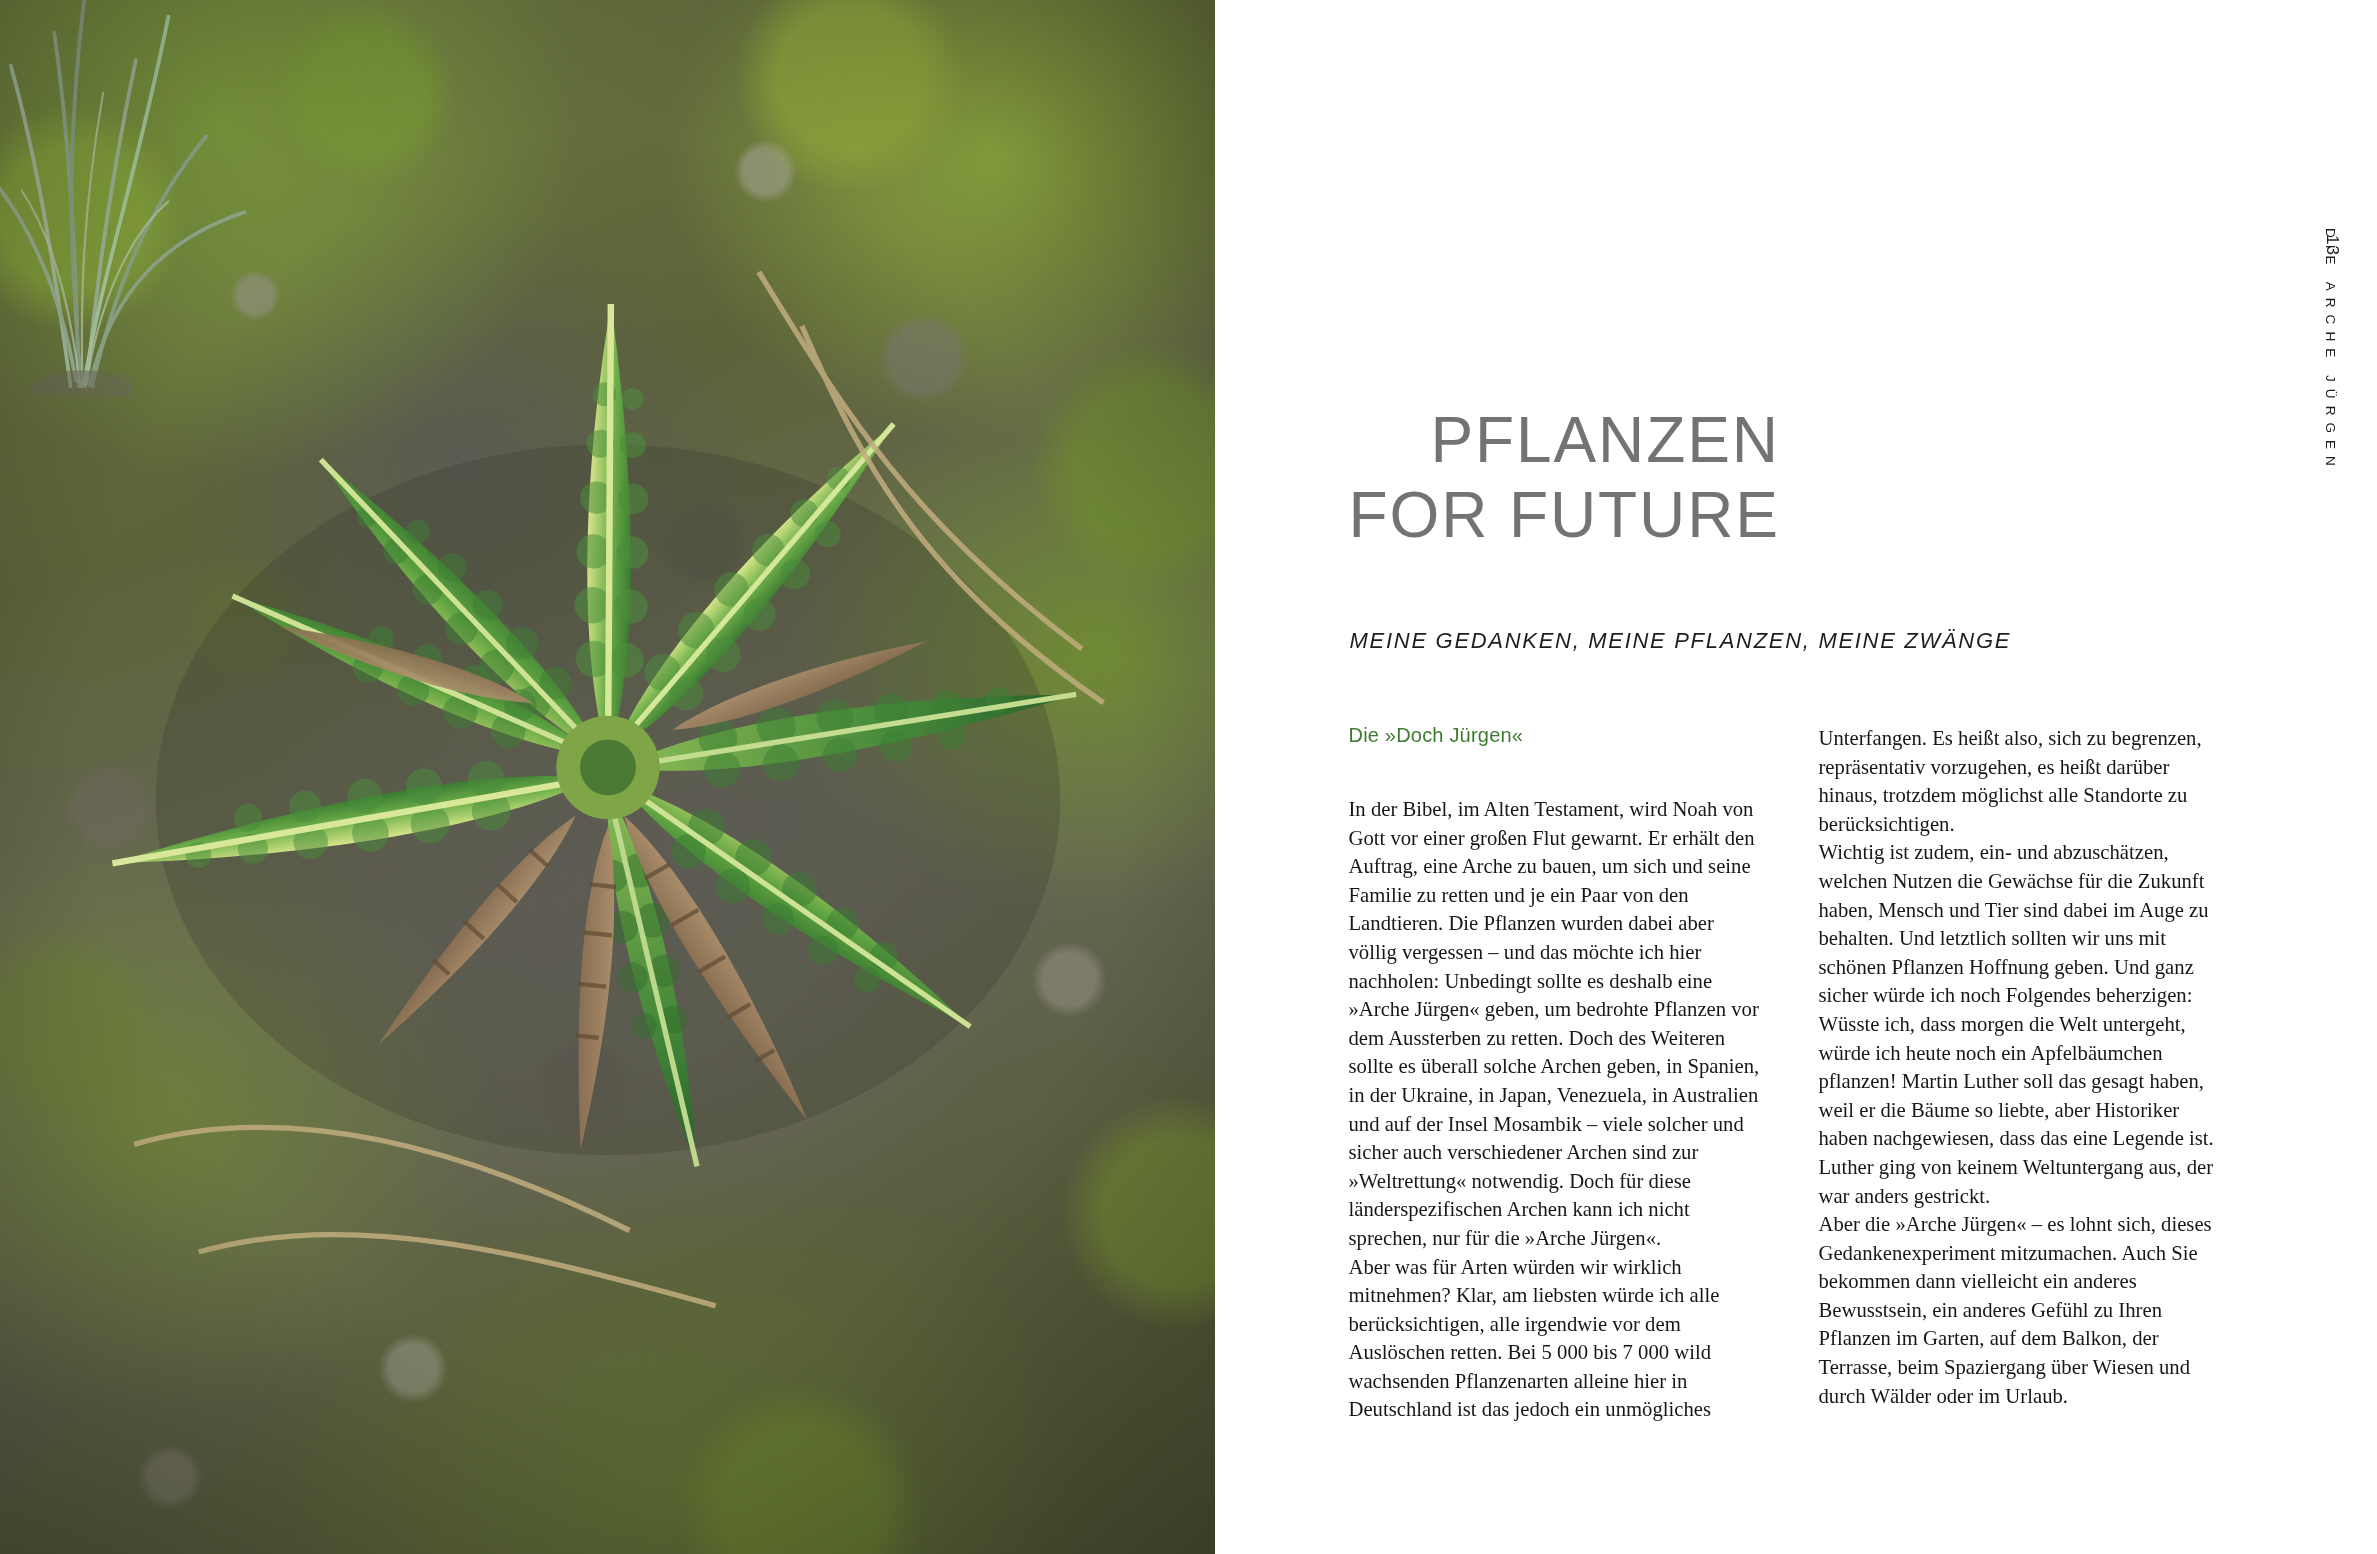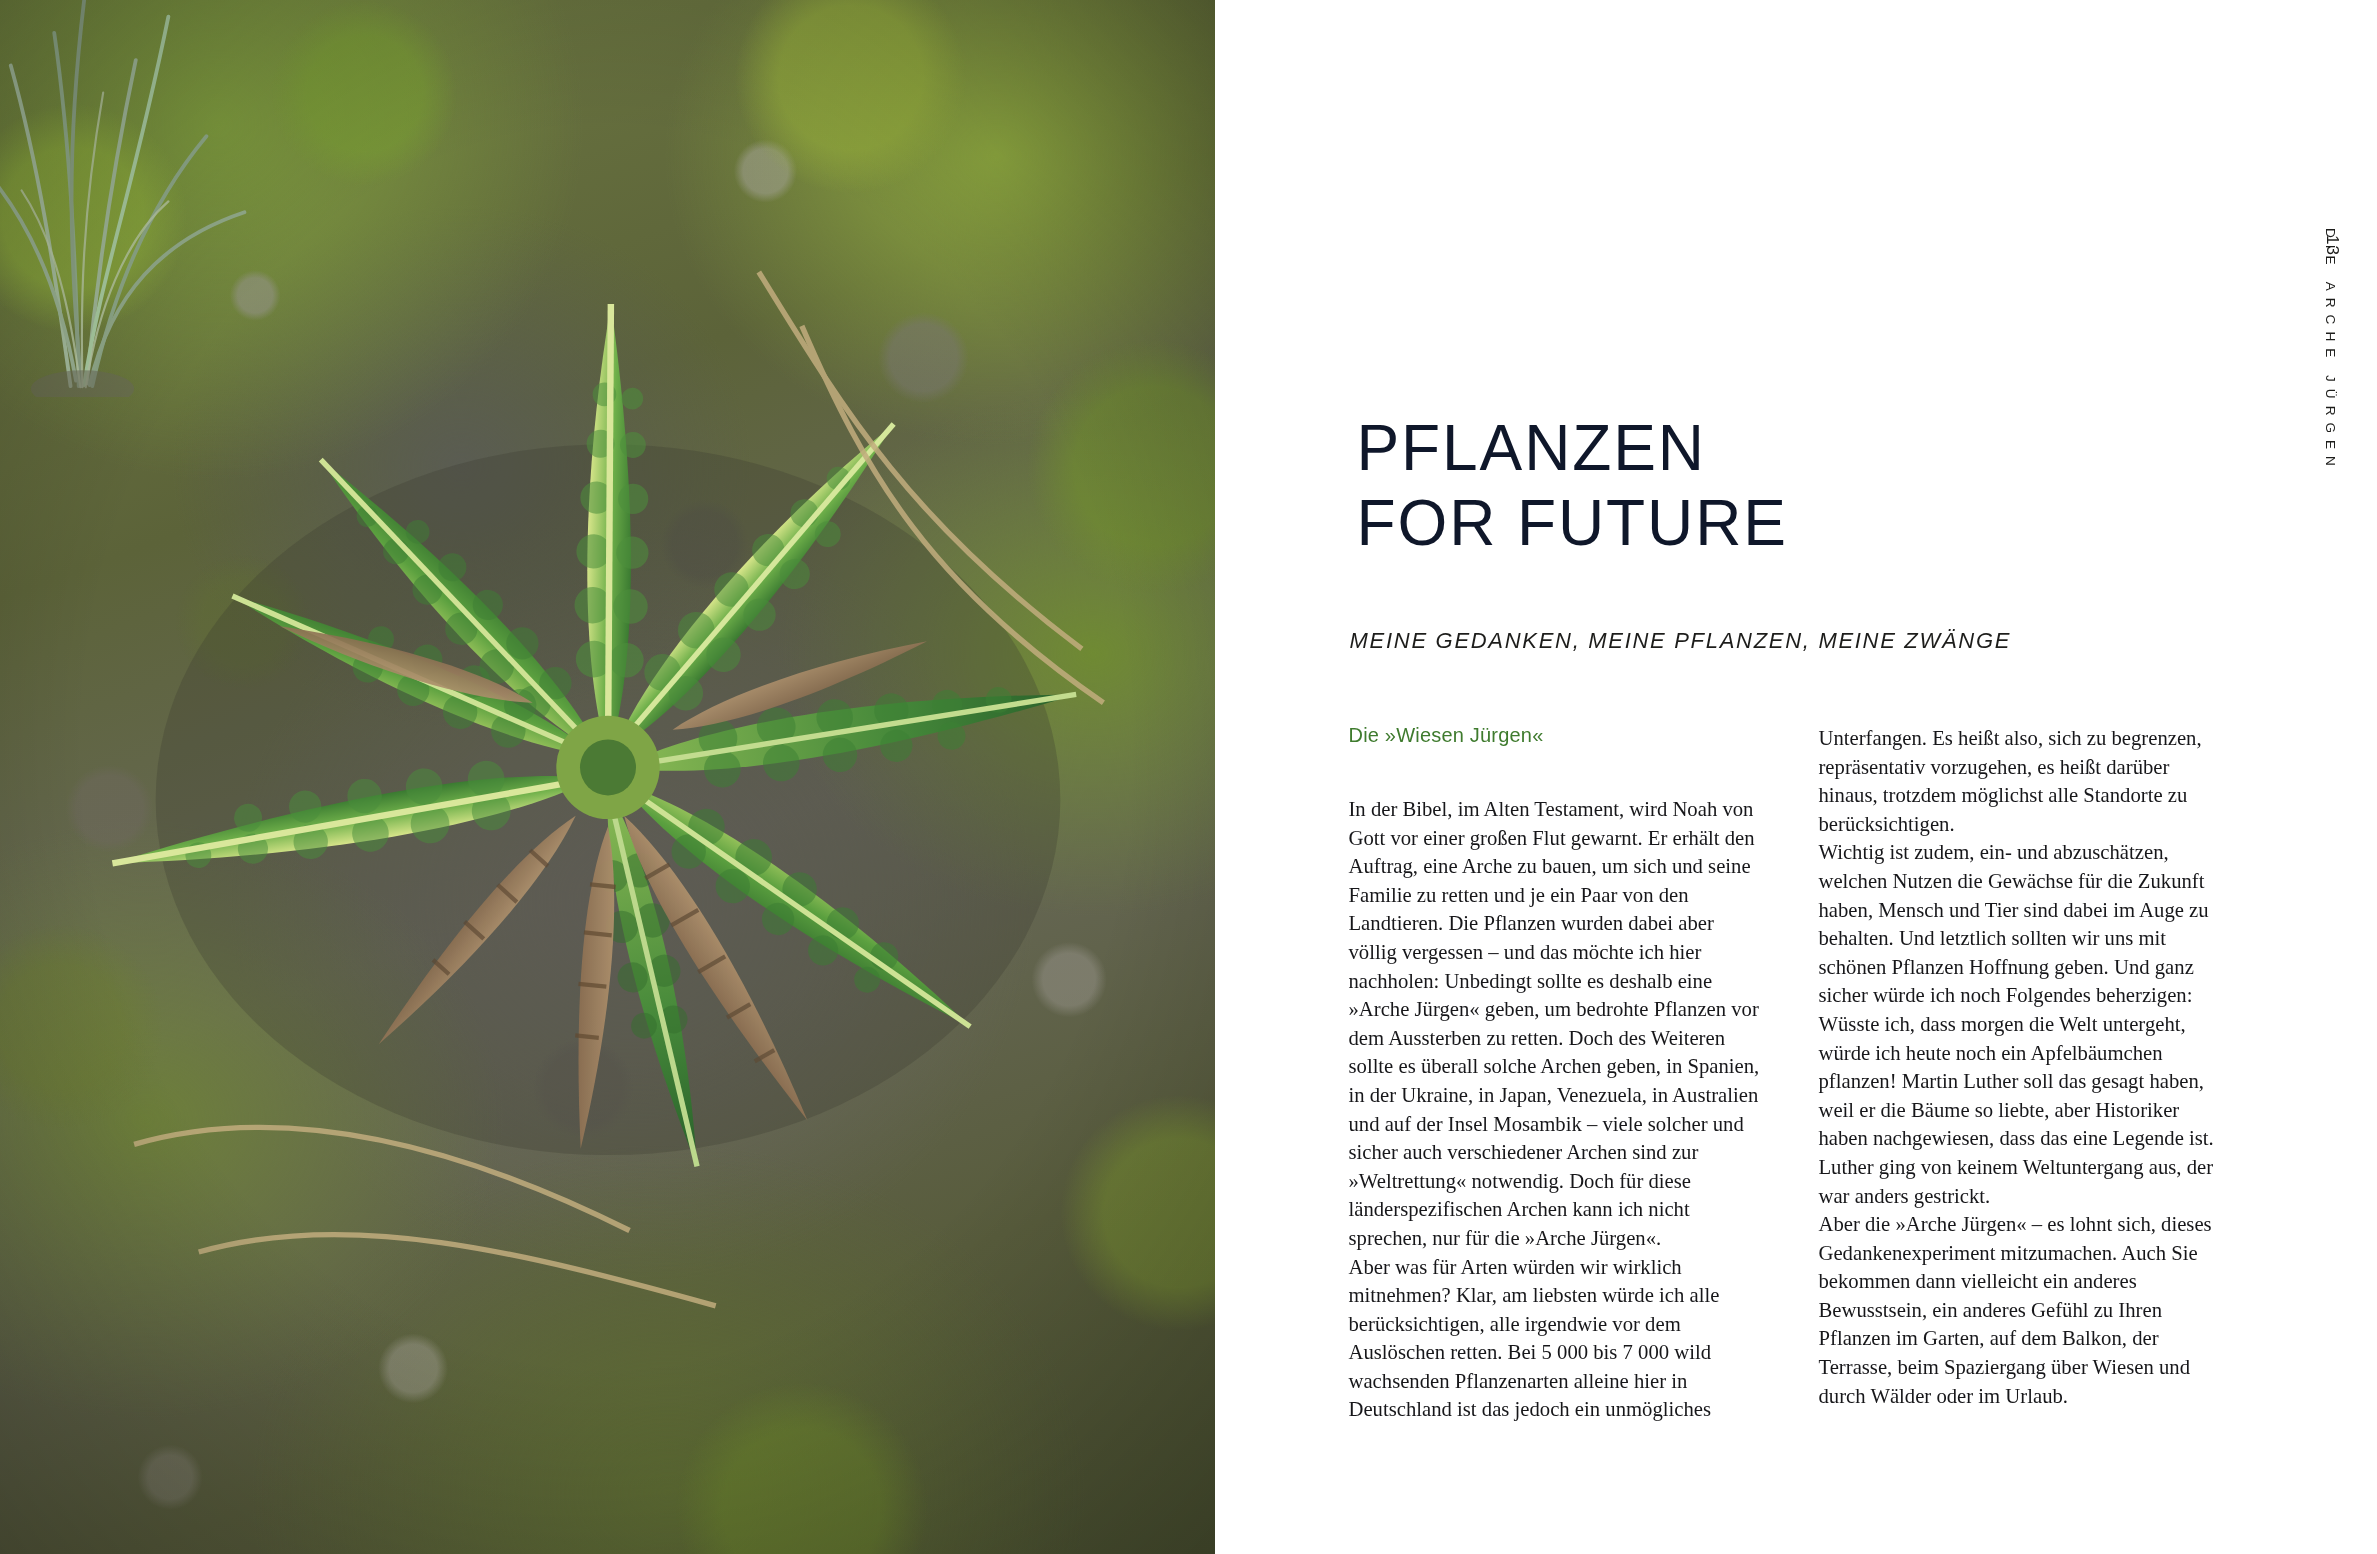--- a/index.html
+++ b/index.html
@@ -127,31 +127,32 @@
 
   .content {
     position: absolute;
     left: 133px;
     top: 0;
     width: 892px;
     height: 1555px;
   }
 
   h1.title {
-    margin: 8px;
+    margin: 0;
     position: absolute;
     top: 403px;
     left: 0;
     font-family: "Liberation Sans", sans-serif;
     font-weight: 400;
     font-size: 64px;
     line-height: 1.17;
     letter-spacing: 1.9px;
-    color: #0f172a;
+    color: #737373;
     white-space: pre-line;
+    text-align: right;
   }
 
   .subtitle {
     position: absolute;
     top: 628px;
     left: 1.1px;
     font-family: "Liberation Sans", sans-serif;
     font-size: 22px;
     letter-spacing: 1.7px;
     color: #1d1d1b;
@@ -444,21 +445,21 @@
 
     <div class="content">
 
       <h1 class="title">PFLANZEN
 FOR FUTURE</h1>
 
       <div class="subtitle">MEINE GEDANKEN, MEINE PFLANZEN, MEINE ZWÄNGE</div>
 
       <div class="columns">
         <div class="col col-left">
-          <div class="kicker">Die »Wiesen Jürgen«</div>
+          <div class="kicker">Die »Doch Jürgen«</div>
           <div class="body-text">In der Bibel, im Alten Testament, wird Noah von Gott vor einer großen Flut gewarnt. Er erhält den Auftrag, eine Arche zu bauen, um sich und seine Familie zu retten und je ein Paar von den Landtieren. Die Pflanzen wurden dabei aber völlig vergessen – und das möchte ich hier nachholen: Unbedingt sollte es deshalb eine »Arche Jürgen« geben, um bedrohte Pflanzen vor dem Aussterben zu retten. Doch des Weiteren sollte es überall solche Archen geben, in Spanien, in der Ukraine, in Japan, Venezuela, in Australien und auf der Insel Mosambik – viele solcher und sicher auch verschiedener Archen sind zur »Weltrettung« notwendig. Doch für diese länderspezifischen Archen kann ich nicht sprechen, nur für die »Arche Jürgen«.
 Aber was für Arten würden wir wirklich mitnehmen? Klar, am liebsten würde ich alle berücksichtigen, alle irgendwie vor dem Auslöschen retten. Bei 5 000 bis 7 000 wild wachsenden Pflanzenarten alleine hier in Deutschland ist das jedoch ein unmögliches</div>
         </div>
         <div class="col col-right">
           <div class="body-text">Unterfangen. Es heißt also, sich zu begrenzen, repräsentativ vorzugehen, es heißt darüber hinaus, trotzdem möglichst alle Standorte zu berücksichtigen.
 Wichtig ist zudem, ein- und abzuschätzen, welchen Nutzen die Gewächse für die Zukunft haben, Mensch und Tier sind dabei im Auge zu behalten. Und letztlich sollten wir uns mit schönen Pflanzen Hoffnung geben. Und ganz sicher würde ich noch Folgendes beherzigen: Wüsste ich, dass morgen die Welt untergeht, würde ich heute noch ein Apfelbäumchen pflanzen! Martin Luther soll das gesagt haben, weil er die Bäume so liebte, aber Historiker haben nachgewiesen, dass das eine Legende ist. Luther ging von keinem Weltuntergang aus, der war anders gestrickt.
 Aber die »Arche Jürgen« – es lohnt sich, dieses Gedankenexperiment mitzumachen. Auch Sie bekommen dann vielleicht ein anderes Bewusstsein, ein anderes Gefühl zu Ihren Pflanzen im Garten, auf dem Balkon, der Terrasse, beim Spaziergang über Wiesen und durch Wälder oder im Urlaub.</div>
         </div>
       </div>
 

